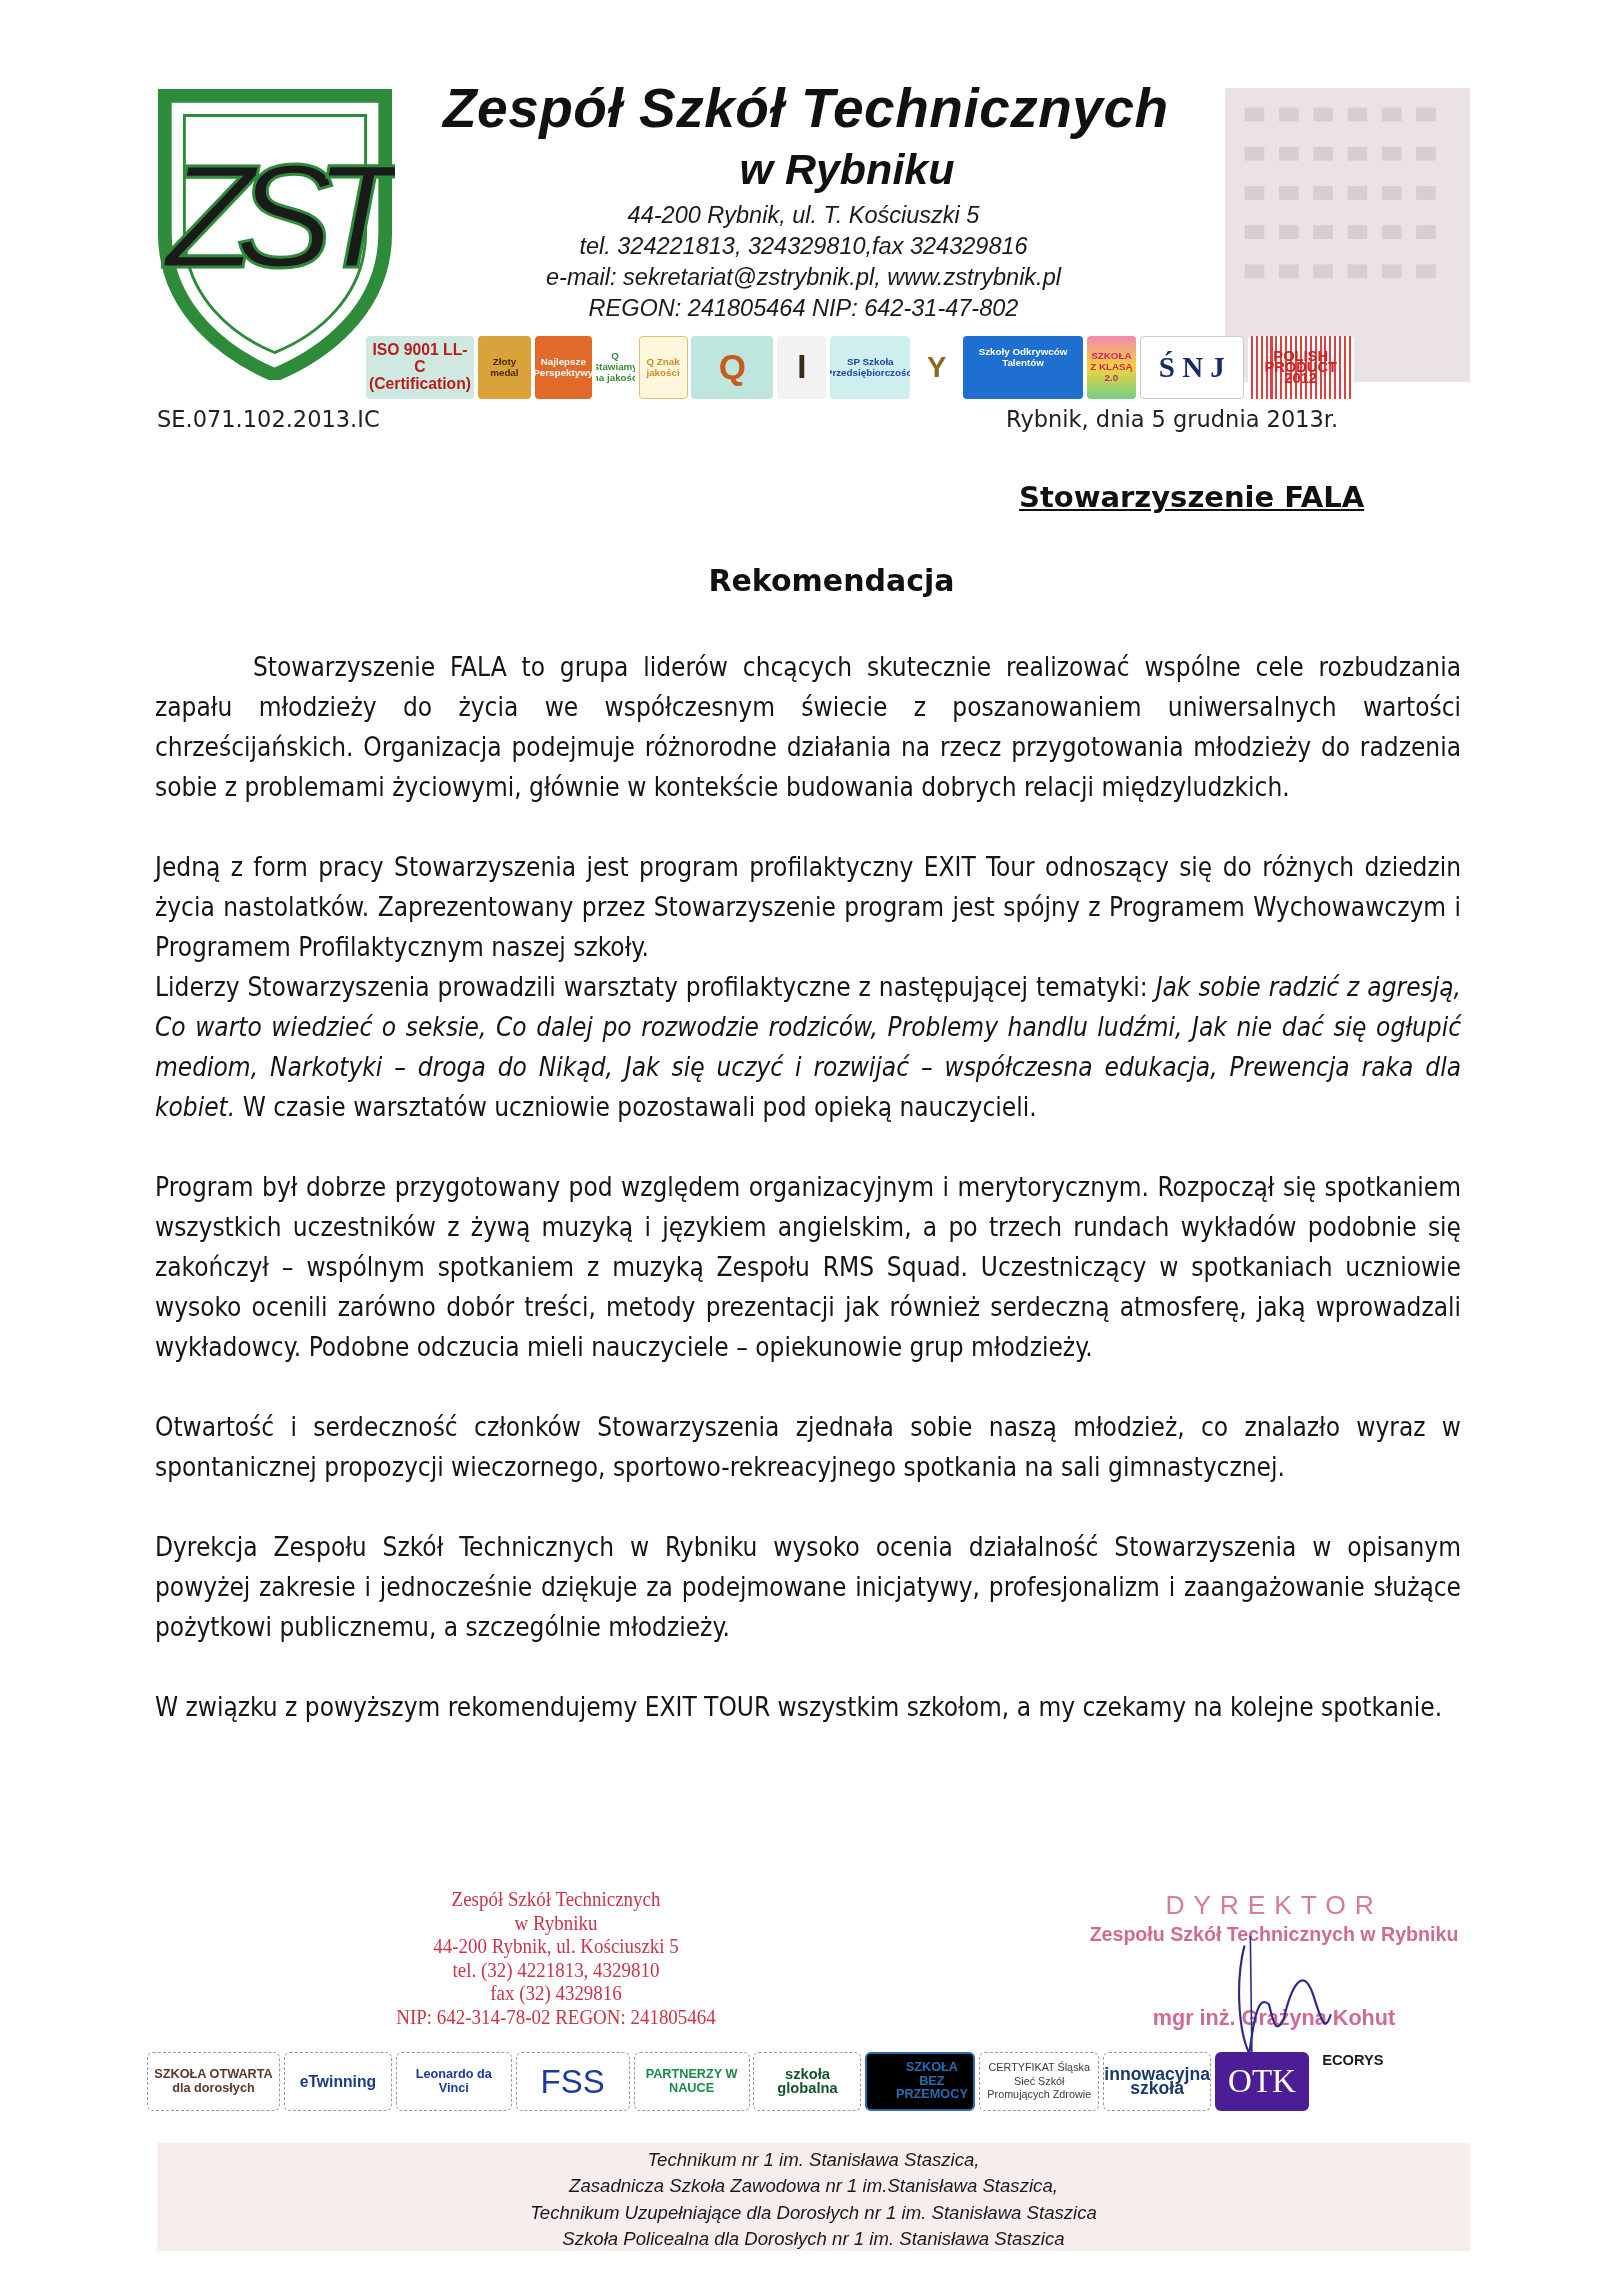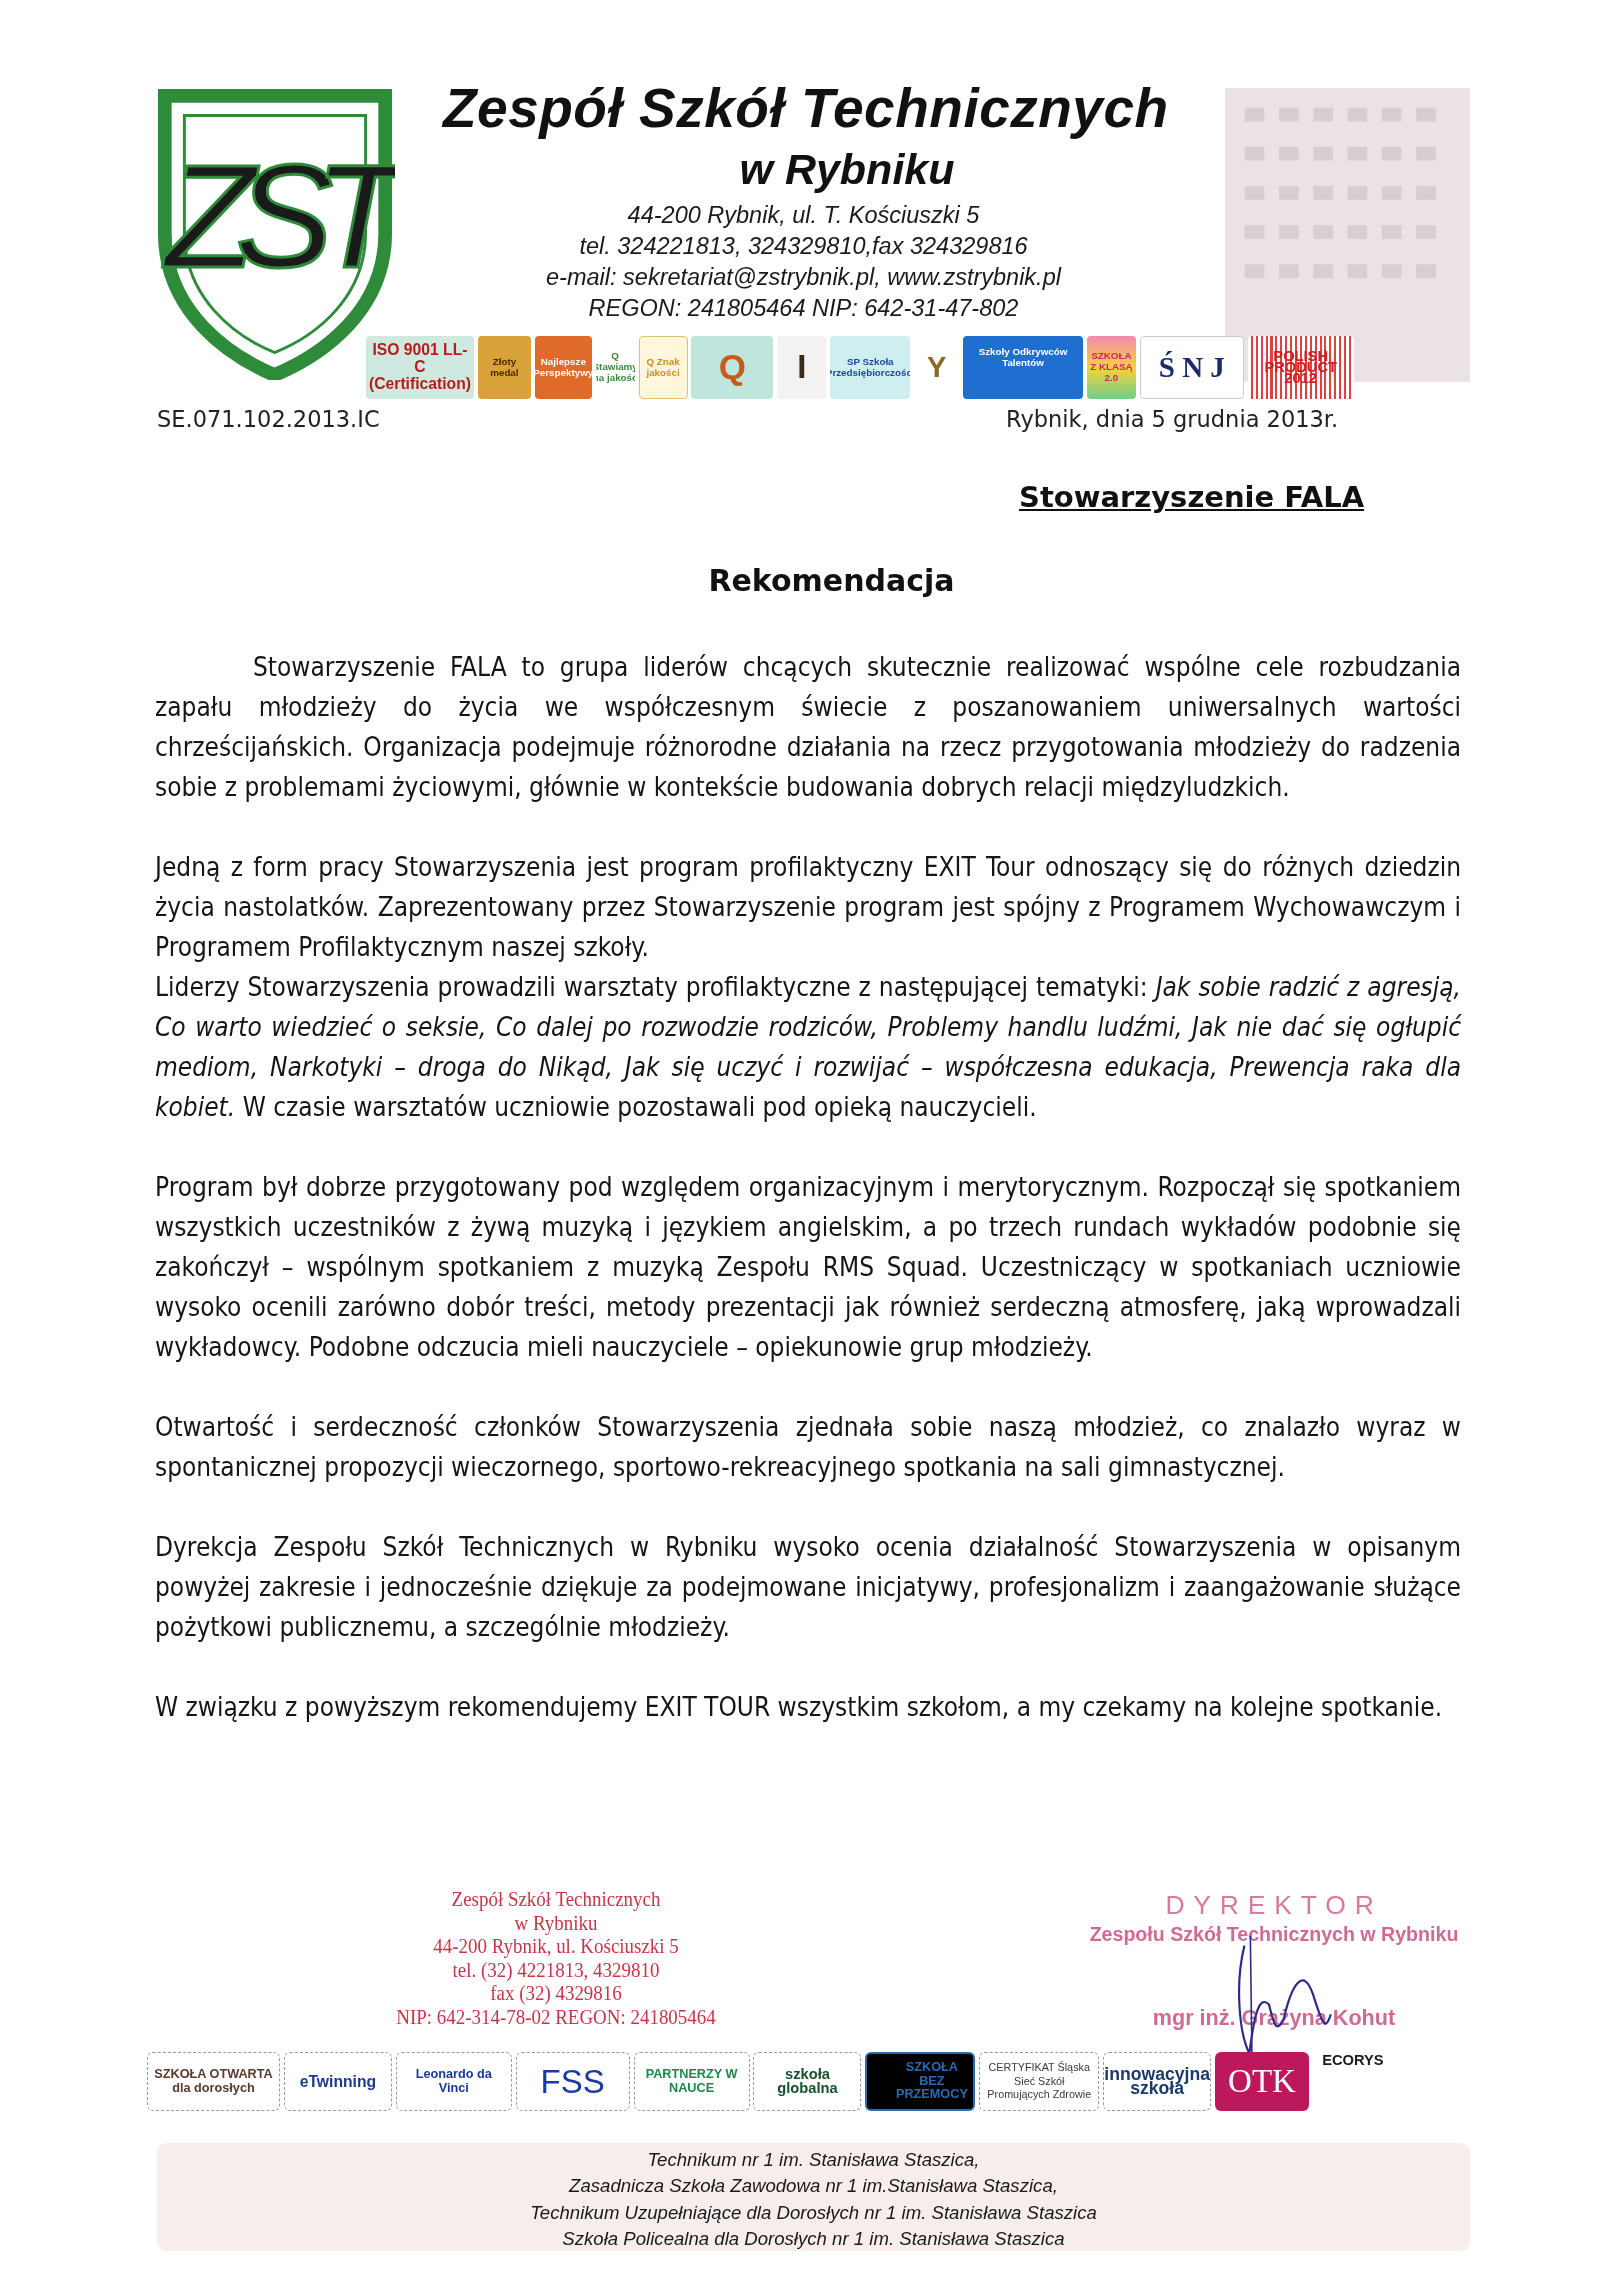--- a/index.html
+++ b/index.html
@@ -32,21 +32,21 @@
   .stamp-right { position: absolute; left: 1088px; top: 1890px; width: 372px; text-align: center; font-family: "Liberation Sans", sans-serif; color: #d4608a; }
   .stamp-right .r1 { font-size: 26.5px; letter-spacing: 8.8px; color: #d67a9e; }
   .stamp-right .r2 { font-size: 19.6px; margin-top: 2px; font-weight: bold; color: #d06a95; }
   .stamp-right .r3 { font-size: 21.6px; margin-top: 59px; font-weight: bold; color: #d06a95; }
   .signature { position: absolute; left: 1215px; top: 1926px; width: 157px; height: 157px; }
 
   
   .partners { position: absolute; left: 147px; top: 2052px; display: flex; gap: 3.9px; }
   .plogo { height: 59px; border: 1px dashed #9a9a9a; border-radius: 5.9px; display: flex; align-items: center; justify-content: center; box-sizing: border-box; font-weight: bold; font-size: 12.7px; text-align: center; line-height: 13.7px; overflow: hidden; padding: 2px 3.9px; }
 
-  .footer { position: absolute; left: 157px; top: 2143px; width: 1313px; height: 108px; background: #f7eded; text-align: center; font-style: italic; font-size: 18.6px; line-height: 26.5px; color: #1a1a1a; padding-top: 3.9px; box-sizing: border-box; border-radius: 9px; }
+  .footer { position: absolute; left: 157px; top: 2143px; width: 1313px; height: 108px; background: #f7eded; text-align: center; font-style: italic; font-size: 18.6px; line-height: 26.5px; color: #1a1a1a; padding-top: 3.9px; box-sizing: border-box; }
 </style>
 </head>
 <body>
 
 <svg class="logo" viewBox="0 0 245 300">
   <path d="M10 10 L235 10 L235 150 C235 230 170 275 122 295 C75 275 10 230 10 150 Z" fill="#ffffff" stroke="#2e8b3a" stroke-width="14"></path>
   <path d="M30 30 L215 30 L215 150 C215 215 165 255 122 272 C80 255 30 215 30 150 Z" fill="none" stroke="#2e8b3a" stroke-width="3"></path>
   <text x="122" y="185" text-anchor="middle" font-family="Liberation Sans, sans-serif" font-size="150" font-style="italic" fill="#1a1a1a" stroke="#2e8b3a" stroke-width="3" letter-spacing="-20">ZST</text>
 </svg>
 <svg class="building" viewBox="0 0 290 300">
@@ -147,21 +147,21 @@
 <div class="partners">
   <div class="plogo" style="width:133px;color:#5a3a2a;">SZKOŁA OTWARTA dla dorosłych</div>
   <div class="plogo" style="width:108px;color:#1a3a8a;font-size:15.7px;">eTwinning</div>
   <div class="plogo" style="width:116px;color:#1a3a9a;background:linear-gradient(#fff 0 55%,#fff 55%);">Leonardo da Vinci</div>
   <div class="plogo" style="width:114px;color:#1a3aa0;font-size:33px;font-weight:normal;">FSS</div>
   <div class="plogo" style="width:116px;color:#1a8a4a;">PARTNERZY W NAUCE</div>
   <div class="plogo" style="width:108px;color:#14532d;font-size:14.7px;">szkoła globalna</div>
   <div class="plogo" style="width:110px;color:#2a6ab0;background:#000000;border:2px solid #2a6ab0;padding-left:27px;">SZKOŁA BEZ PRZEMOCY</div>
   <div class="plogo" style="width:120px;color:#3a3a3a;font-size:10.8px;font-weight:normal;">CERTYFIKAT Śląska Sieć Szkół Promujących Zdrowie</div>
   <div class="plogo" style="width:108px;color:#1a3a6a;font-size:17.6px;">innowacyjna szkoła</div>
-  <div class="plogo" style="width:94px;color:#fff;background:#be185d;border:none;font-family:'Liberation Serif',serif;font-size:33px;font-weight:normal;">OTK</div>
+  <div class="plogo" style="width:94px;color:#fff;background:#4c1d95;border:none;font-family:'Liberation Serif',serif;font-size:33px;font-weight:normal;">OTK</div>
   <div class="plogo" style="width:80px;color:#1a1a1a;border:none;font-size:14.7px;align-items:flex-start;">ECORYS</div>
 </div>
 
 <div class="footer">
   <div>Technikum nr 1 im. Stanisława Staszica,</div>
   <div>Zasadnicza Szkoła Zawodowa nr 1 im.Stanisława Staszica,</div>
   <div>Technikum Uzupełniające dla Dorosłych nr 1 im. Stanisława Staszica</div>
   <div>Szkoła Policealna dla Dorosłych nr 1 im. Stanisława Staszica</div>
 </div>
 

